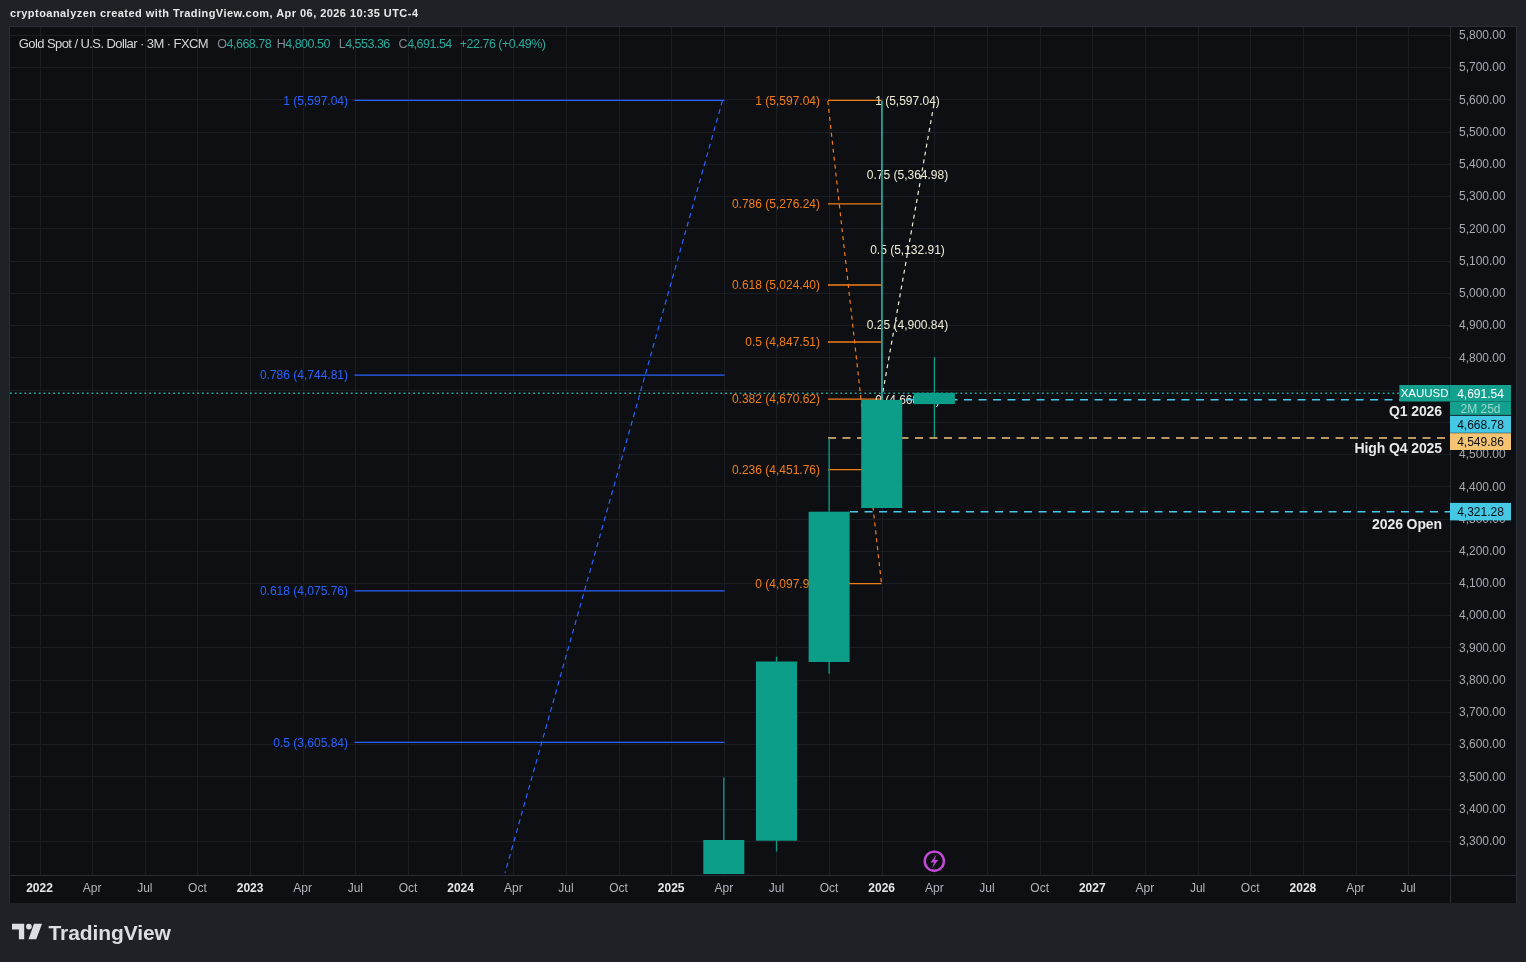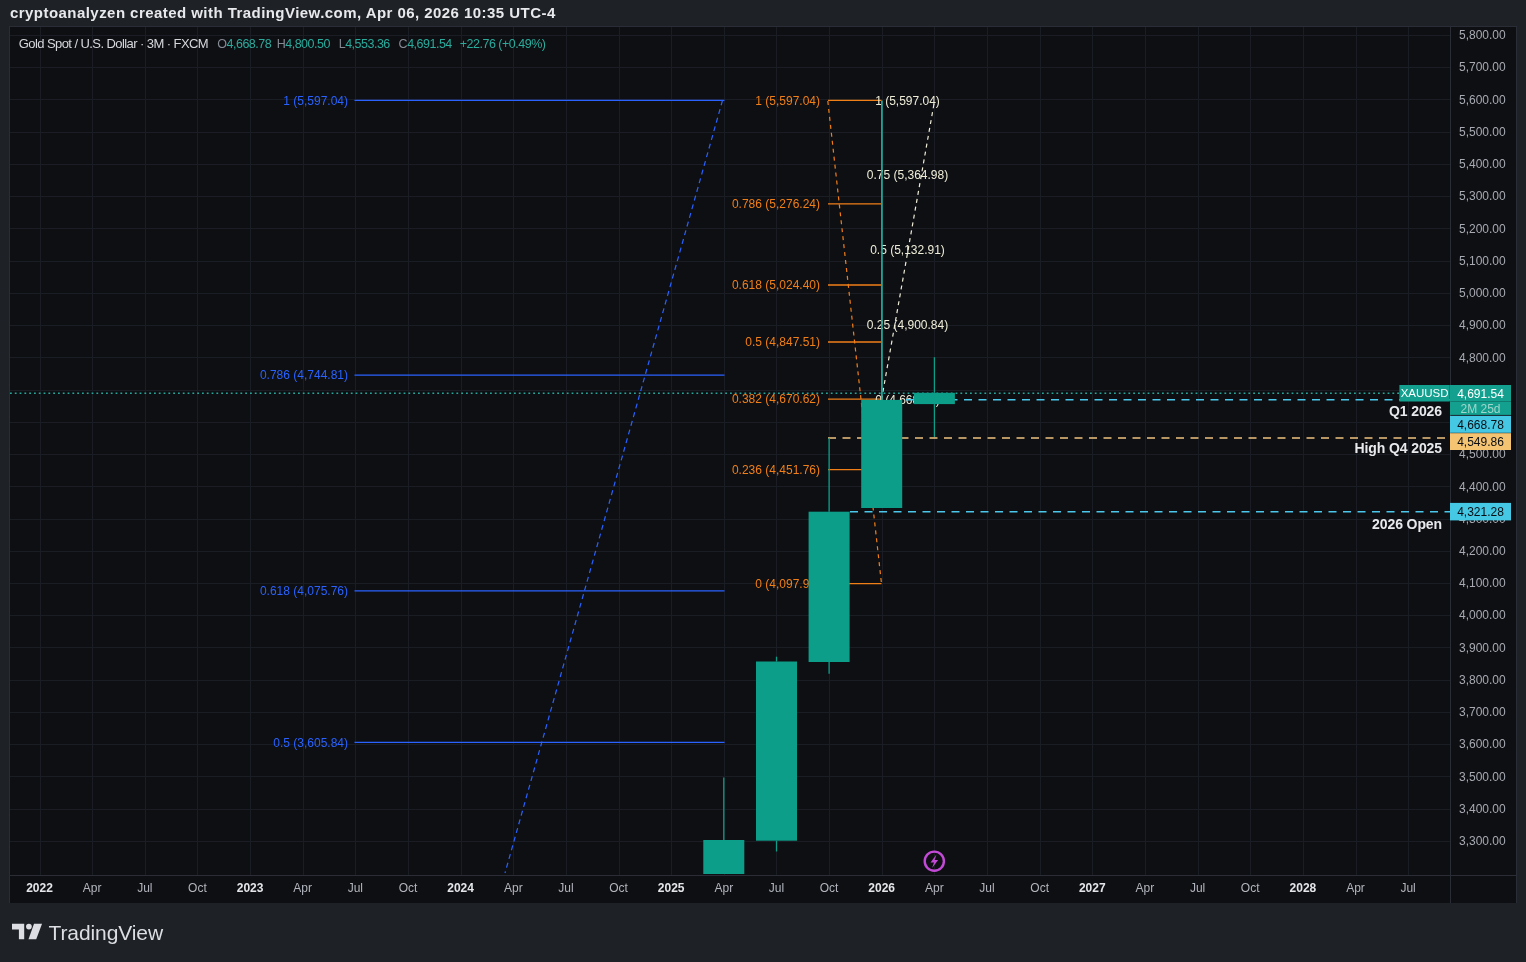--- a/index.html
+++ b/index.html
@@ -1,20 +1,20 @@
 <!DOCTYPE html>
 <html><head><meta charset="utf-8"><title>chart</title>
 <style>
 *{margin:0;padding:0;box-sizing:border-box}
 html,body{width:1526px;height:962px;background:#1e2126;overflow:hidden}
 body{font-family:"Liberation Sans",sans-serif;position:relative}
-#topbar{position:absolute;left:0;top:0;width:1526px;height:27px;background:#1e2126;color:#e8e9ec;font-size:15px;font-weight:bold;letter-spacing:0.45px;line-height:26px;padding-left:10px;white-space:nowrap}
+#topbar{position:absolute;left:0;top:0;width:1526px;height:27px;background:#1e2126;color:#e8e9ec;font-size:11px;font-weight:bold;letter-spacing:0.45px;line-height:26px;padding-left:10px;white-space:nowrap}
 #chart{position:absolute;left:10px;top:27px;width:1506px;height:876px;background:#0e0f13;outline:1px solid #2a2d36}
 #footer{position:absolute;left:0;top:903px;width:1526px;height:59px;background:#1e2126}
-#tvtext{position:absolute;left:48.5px;top:922px;font-size:21px;font-weight:normal;color:#dcdee3;letter-spacing:-0.1px;line-height:22px}
+#tvtext{position:absolute;left:48.5px;top:922px;font-size:21px;font-weight:bold;color:#dcdee3;letter-spacing:-0.1px;line-height:22px}
 </style></head>
 <body>
 <div id="topbar">cryptoanalyzen created with TradingView.com, Apr 06, 2026 10:35 UTC-4</div>
 <div id="chart">
     <svg width="1506" height="876" viewBox="0 0 1506 876" style="position:absolute;left:0;top:0">
       <rect x="0" y="0" width="1506" height="876" fill="#0e0f13"></rect>
       <g stroke="#1b1d24" stroke-width="1" shape-rendering="crispEdges">
         <line x1="30.5" y1="0" x2="30.5" y2="848"></line>
         <line x1="82.5" y1="0" x2="82.5" y2="848"></line>
         <line x1="135.5" y1="0" x2="135.5" y2="848"></line>

